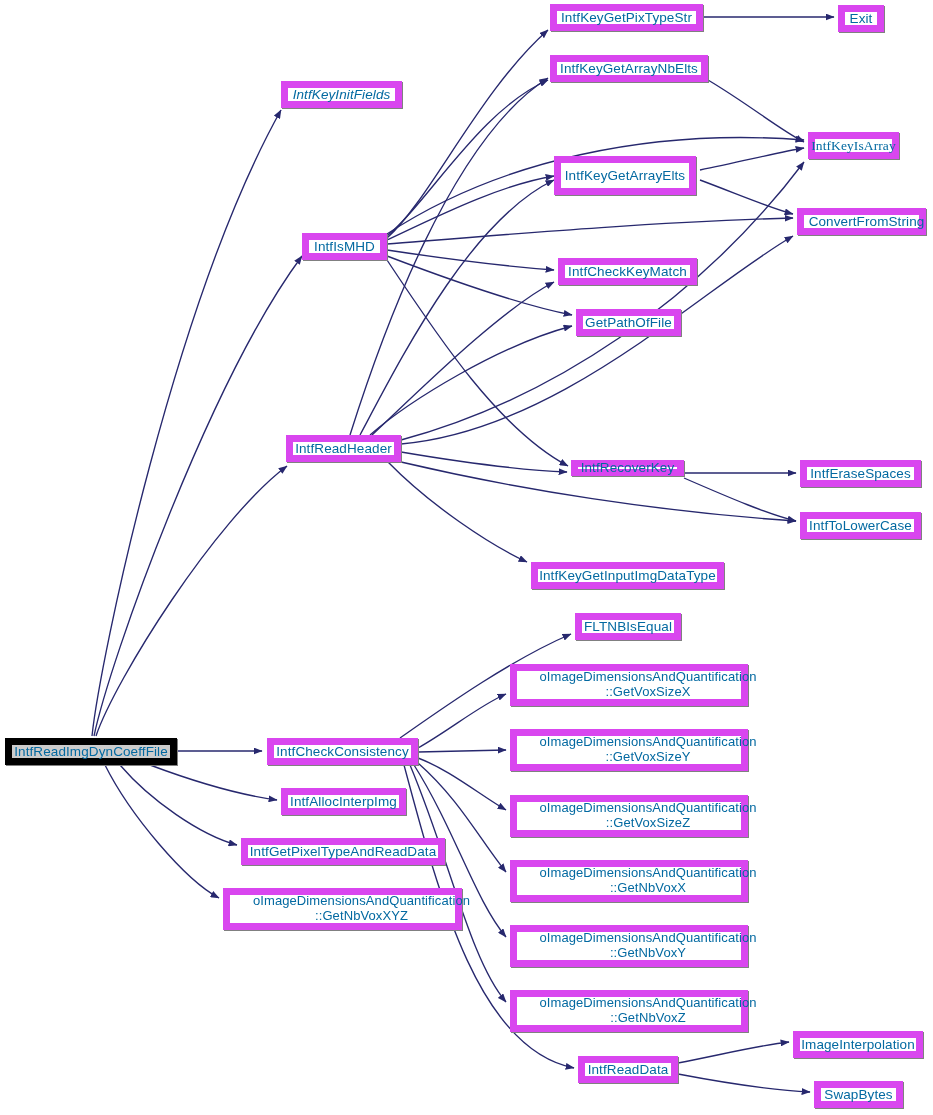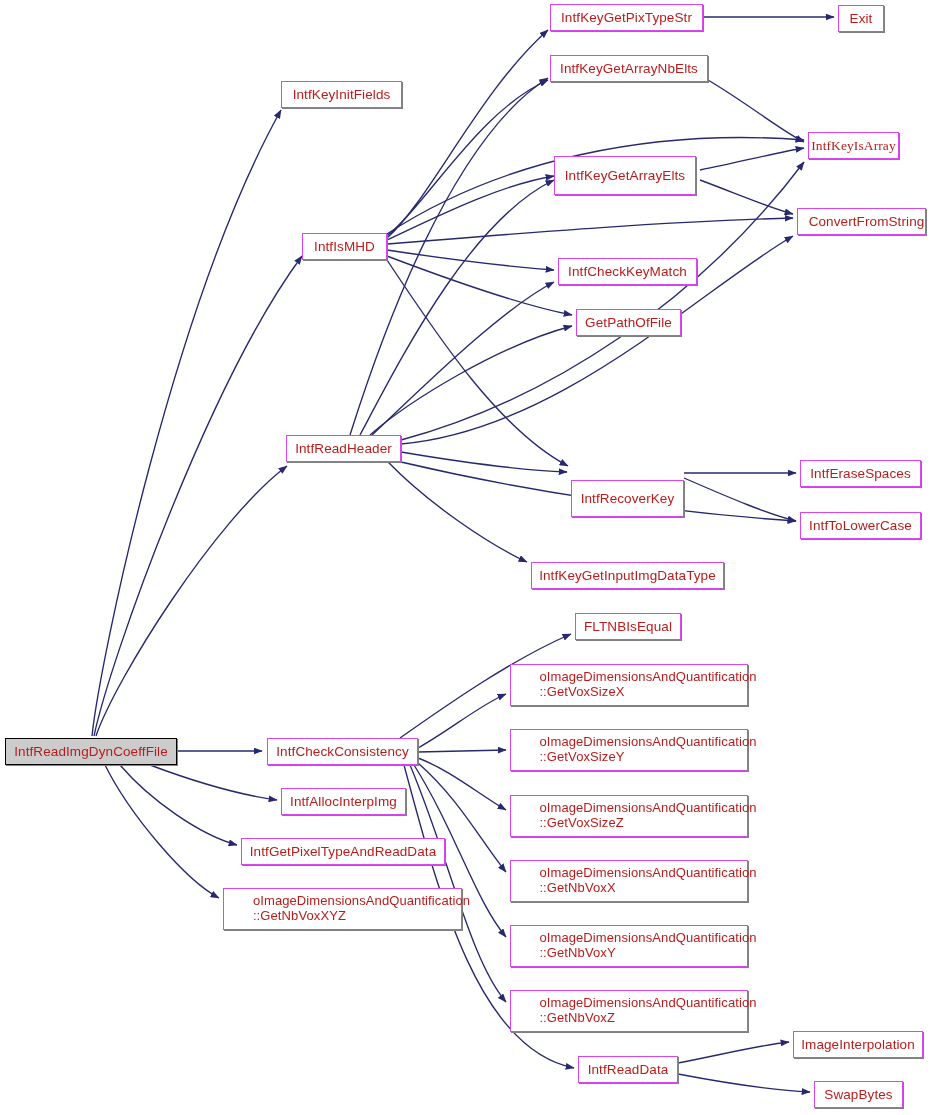--- a/index.html
+++ b/index.html
@@ -7,27 +7,27 @@
     position:relative;
     width:933px;height:1115px;
     background:#ffffff;
     font-family:"Liberation Sans", sans-serif;
     overflow:hidden;
   }
   svg#edges{position:absolute;left:0;top:0;width:933px;height:1115px;pointer-events:none;}
   .node{
     position:absolute;
     box-sizing:border-box;
-    border:1px solid #d946ef;
+    border:7px solid #d946ef;
     background:#ffffff;
-    color:#b91c1c;
+    color:#0369a1;
     display:flex;
     align-items:center;
     justify-content:center;
-    text-align:left;
+    text-align:center;
     font-size:13.5px;
     line-height:1.12;
     letter-spacing:0.1px;
     white-space:pre-line;
     box-shadow:1px 1px 0 0 #808080;
   }
   .node.current{background:#cccccc;border-color:#000000;}
   .node.two-line{font-size:13px;padding-left:38px;}
 </style>
 </head>
@@ -78,34 +78,34 @@
         <path d="M418,763 C460,800 480,840 506,872" fill="none" stroke="#27286e" stroke-width="1.35" marker-end="url(#arrow)"></path>
         <path d="M414,765 C455,830 475,900 506,937" fill="none" stroke="#27286e" stroke-width="1.35" marker-end="url(#arrow)"></path>
         <path d="M410,765 C450,860 470,960 506,1002" fill="none" stroke="#27286e" stroke-width="1.35" marker-end="url(#arrow)"></path>
         <path d="M404,765 C440,900 480,1050 574,1068" fill="none" stroke="#27286e" stroke-width="1.35" marker-end="url(#arrow)"></path>
         <path d="M678,1063 C720,1055 760,1045 789,1042" fill="none" stroke="#27286e" stroke-width="1.35" marker-end="url(#arrow)"></path>
         <path d="M678,1074 C720,1082 770,1090 810,1092" fill="none" stroke="#27286e" stroke-width="1.35" marker-end="url(#arrow)"></path>
       </g>
   </svg>
   <div id="node-layer">
       <div class="node current" style="left: 5px; top: 738px; width: 172px; height: 27px;">IntfReadImgDynCoeffFile</div>
-      <div class="node" style="left: 281px; top: 81px; width: 121px; height: 27px;">IntfKeyInitFields</div>
+      <div class="node" style="left: 281px; top: 81px; width: 121px; height: 27px; font-style: italic;">IntfKeyInitFields</div>
       <div class="node" style="left: 302px; top: 233px; width: 85px; height: 27px;">IntfIsMHD</div>
       <div class="node" style="left: 286px; top: 435px; width: 115px; height: 27px;">IntfReadHeader</div>
       <div class="node" style="left: 267px; top: 738px; width: 151px; height: 27px;">IntfCheckConsistency</div>
       <div class="node" style="left: 281px; top: 788px; width: 125px; height: 27px;">IntfAllocInterpImg</div>
       <div class="node" style="left: 241px; top: 838px; width: 204px; height: 27px;">IntfGetPixelTypeAndReadData</div>
       <div class="node two-line" style="left: 223px; top: 888px; width: 239px; height: 42px;">oImageDimensionsAndQuantification
 ::GetNbVoxXYZ</div>
       <div class="node" style="left: 550px; top: 4px; width: 153px; height: 27px;">IntfKeyGetPixTypeStr</div>
       <div class="node" style="left: 550px; top: 55px; width: 158px; height: 27px;">IntfKeyGetArrayNbElts</div>
       <div class="node" style="left: 554px; top: 156px; width: 142px; height: 39px;">IntfKeyGetArrayElts</div>
       <div class="node" style="left: 558px; top: 258px; width: 139px; height: 27px;">IntfCheckKeyMatch</div>
       <div class="node" style="left: 576px; top: 309px; width: 105px; height: 27px;">GetPathOfFile</div>
-      <div class="node" style="left: 571px; top: 480px; width: 113px; height: 37px;">IntfRecoverKey</div>
+      <div class="node" style="left: 571px; top: 460px; width: 113px; height: 16px;">IntfRecoverKey</div>
       <div class="node" style="left: 531px; top: 562px; width: 193px; height: 27px;">IntfKeyGetInputImgDataType</div>
       <div class="node" style="left: 838px; top: 5px; width: 46px; height: 27px;">Exit</div>
       <div class="node" style="left: 808px; top: 132px; width: 91px; height: 27px; font-family: Liberation Serif, serif;">IntfKeyIsArray</div>
       <div class="node" style="left: 797px; top: 208px; width: 129px; height: 27px; padding-left: 10px;">ConvertFromString</div>
       <div class="node" style="left: 800px; top: 460px; width: 121px; height: 27px;">IntfEraseSpaces</div>
       <div class="node" style="left: 800px; top: 512px; width: 121px; height: 27px;">IntfToLowerCase</div>
       <div class="node" style="left: 575px; top: 613px; width: 106px; height: 27px;">FLTNBIsEqual</div>
       <div class="node two-line" style="left: 510px; top: 664px; width: 238px; height: 42px;">oImageDimensionsAndQuantification
 ::GetVoxSizeX</div>
       <div class="node two-line" style="left: 510px; top: 729px; width: 238px; height: 42px;">oImageDimensionsAndQuantification

